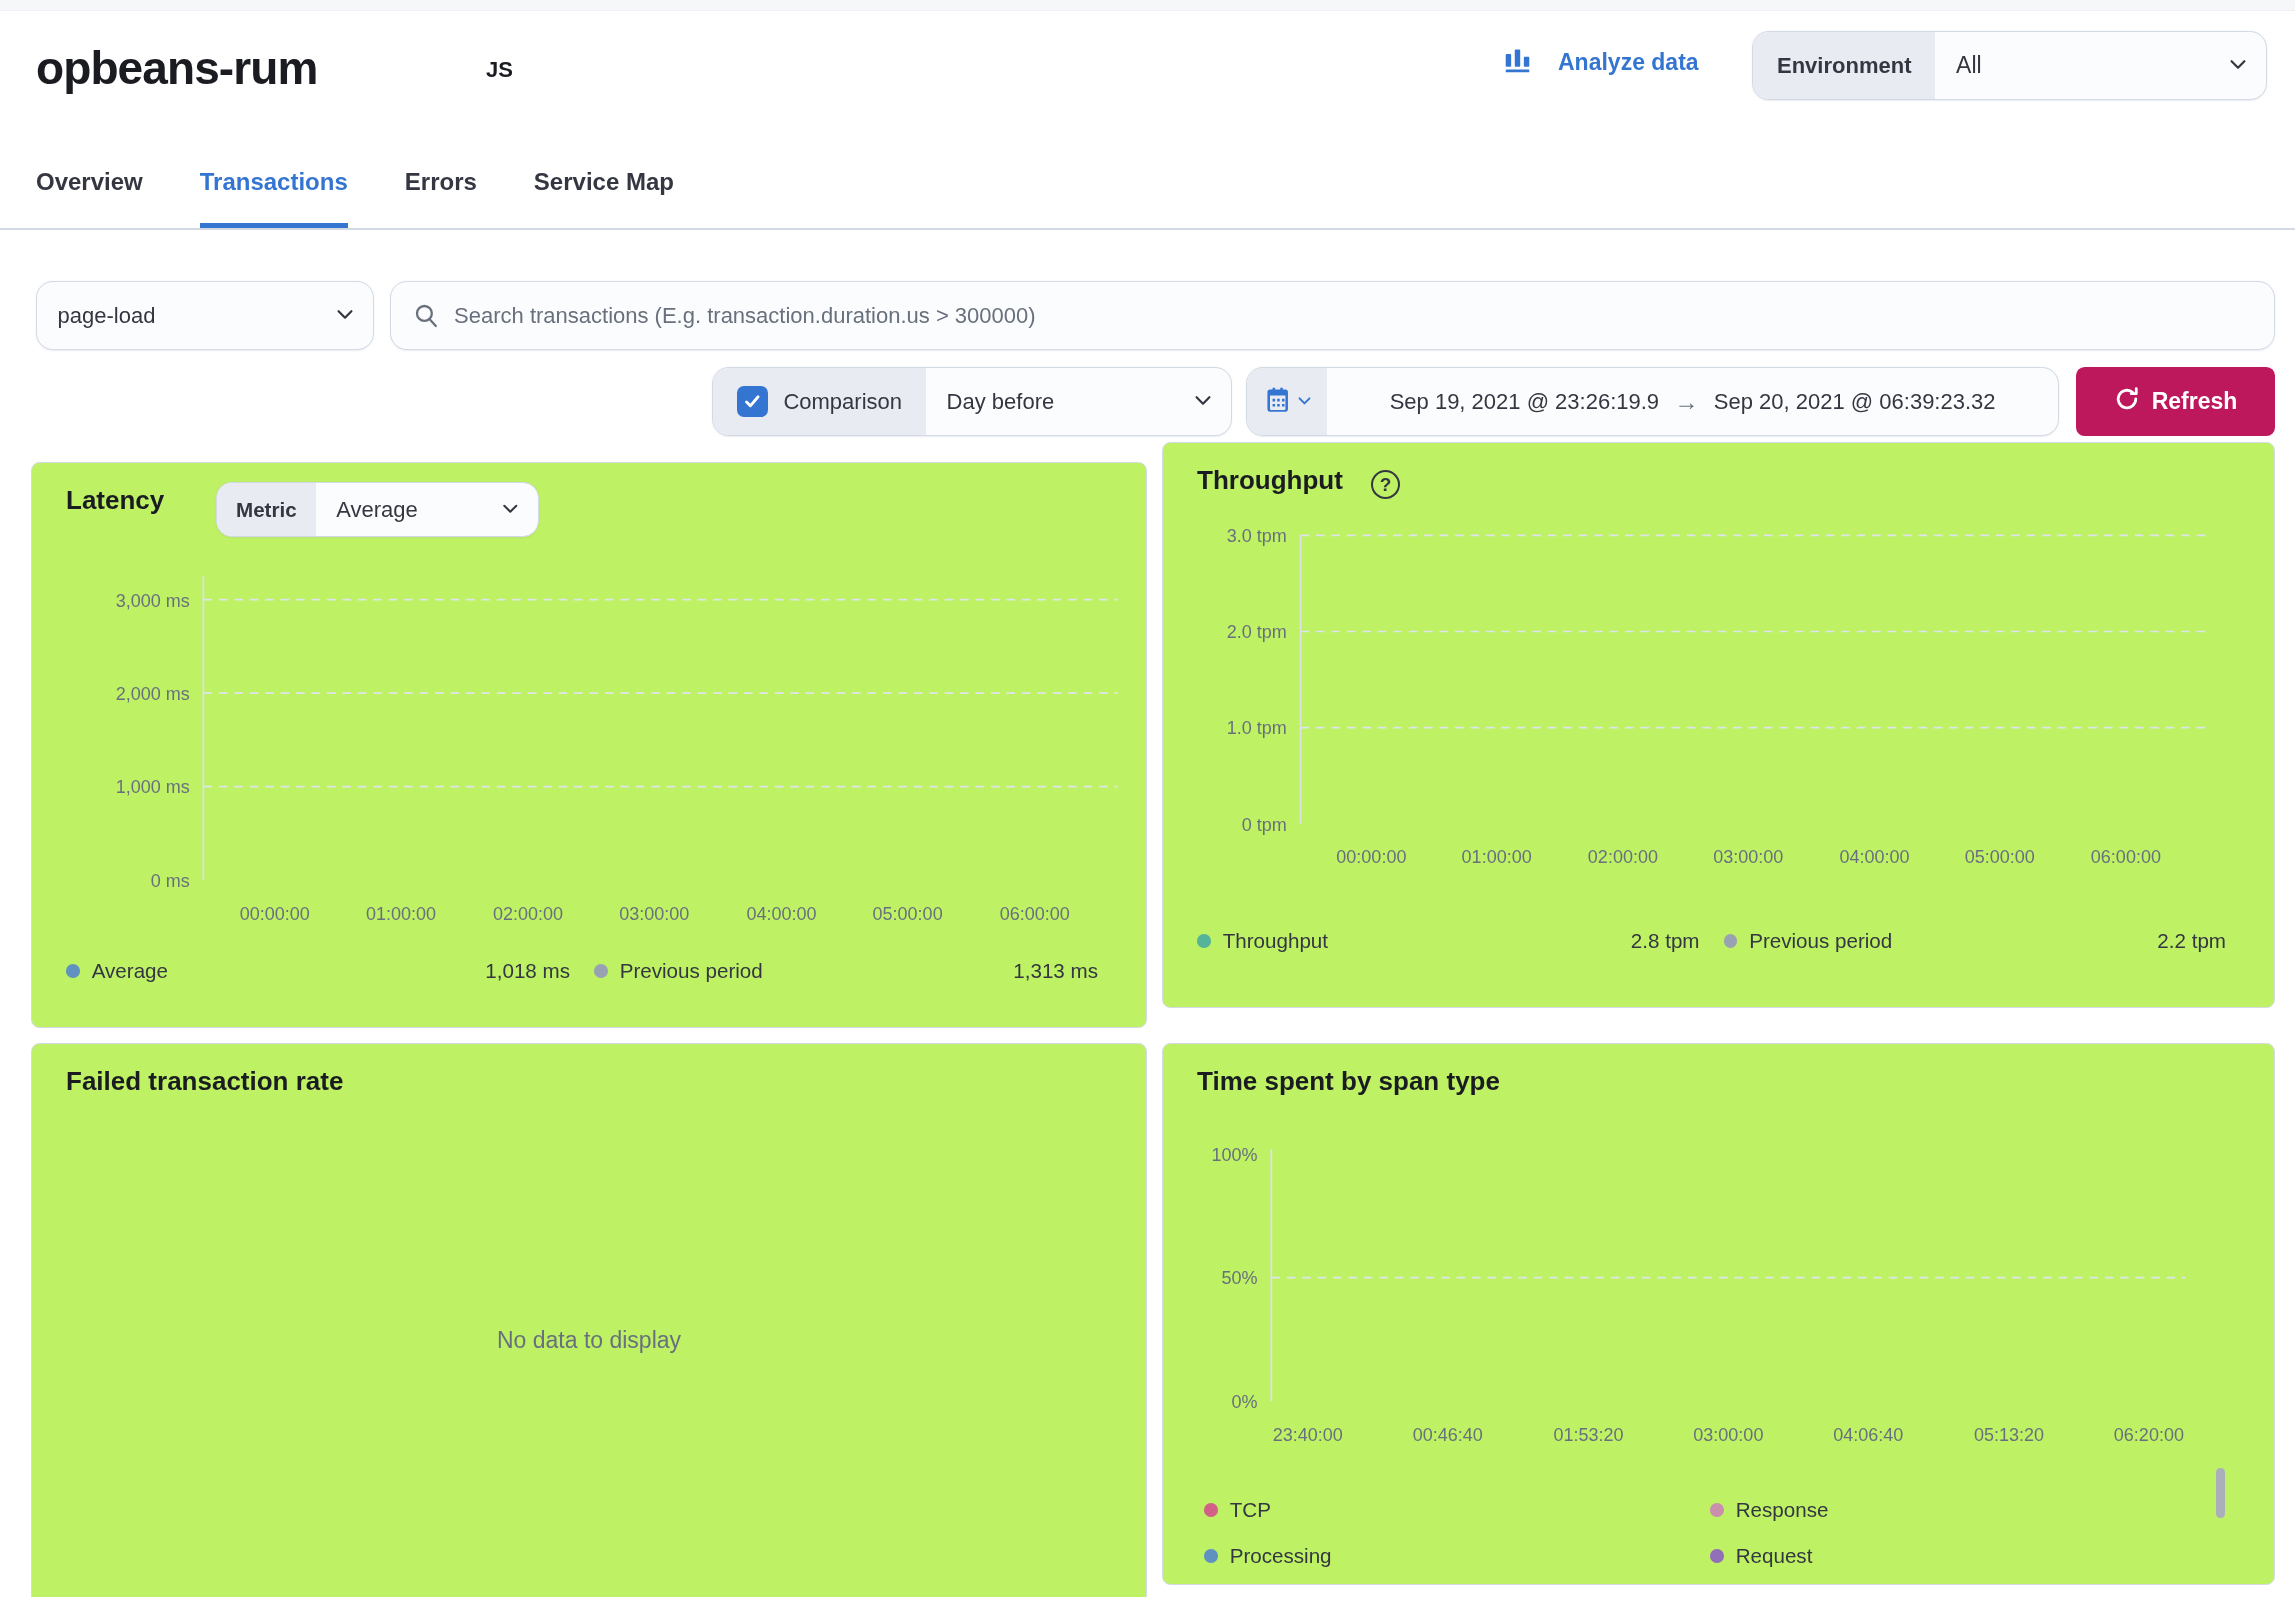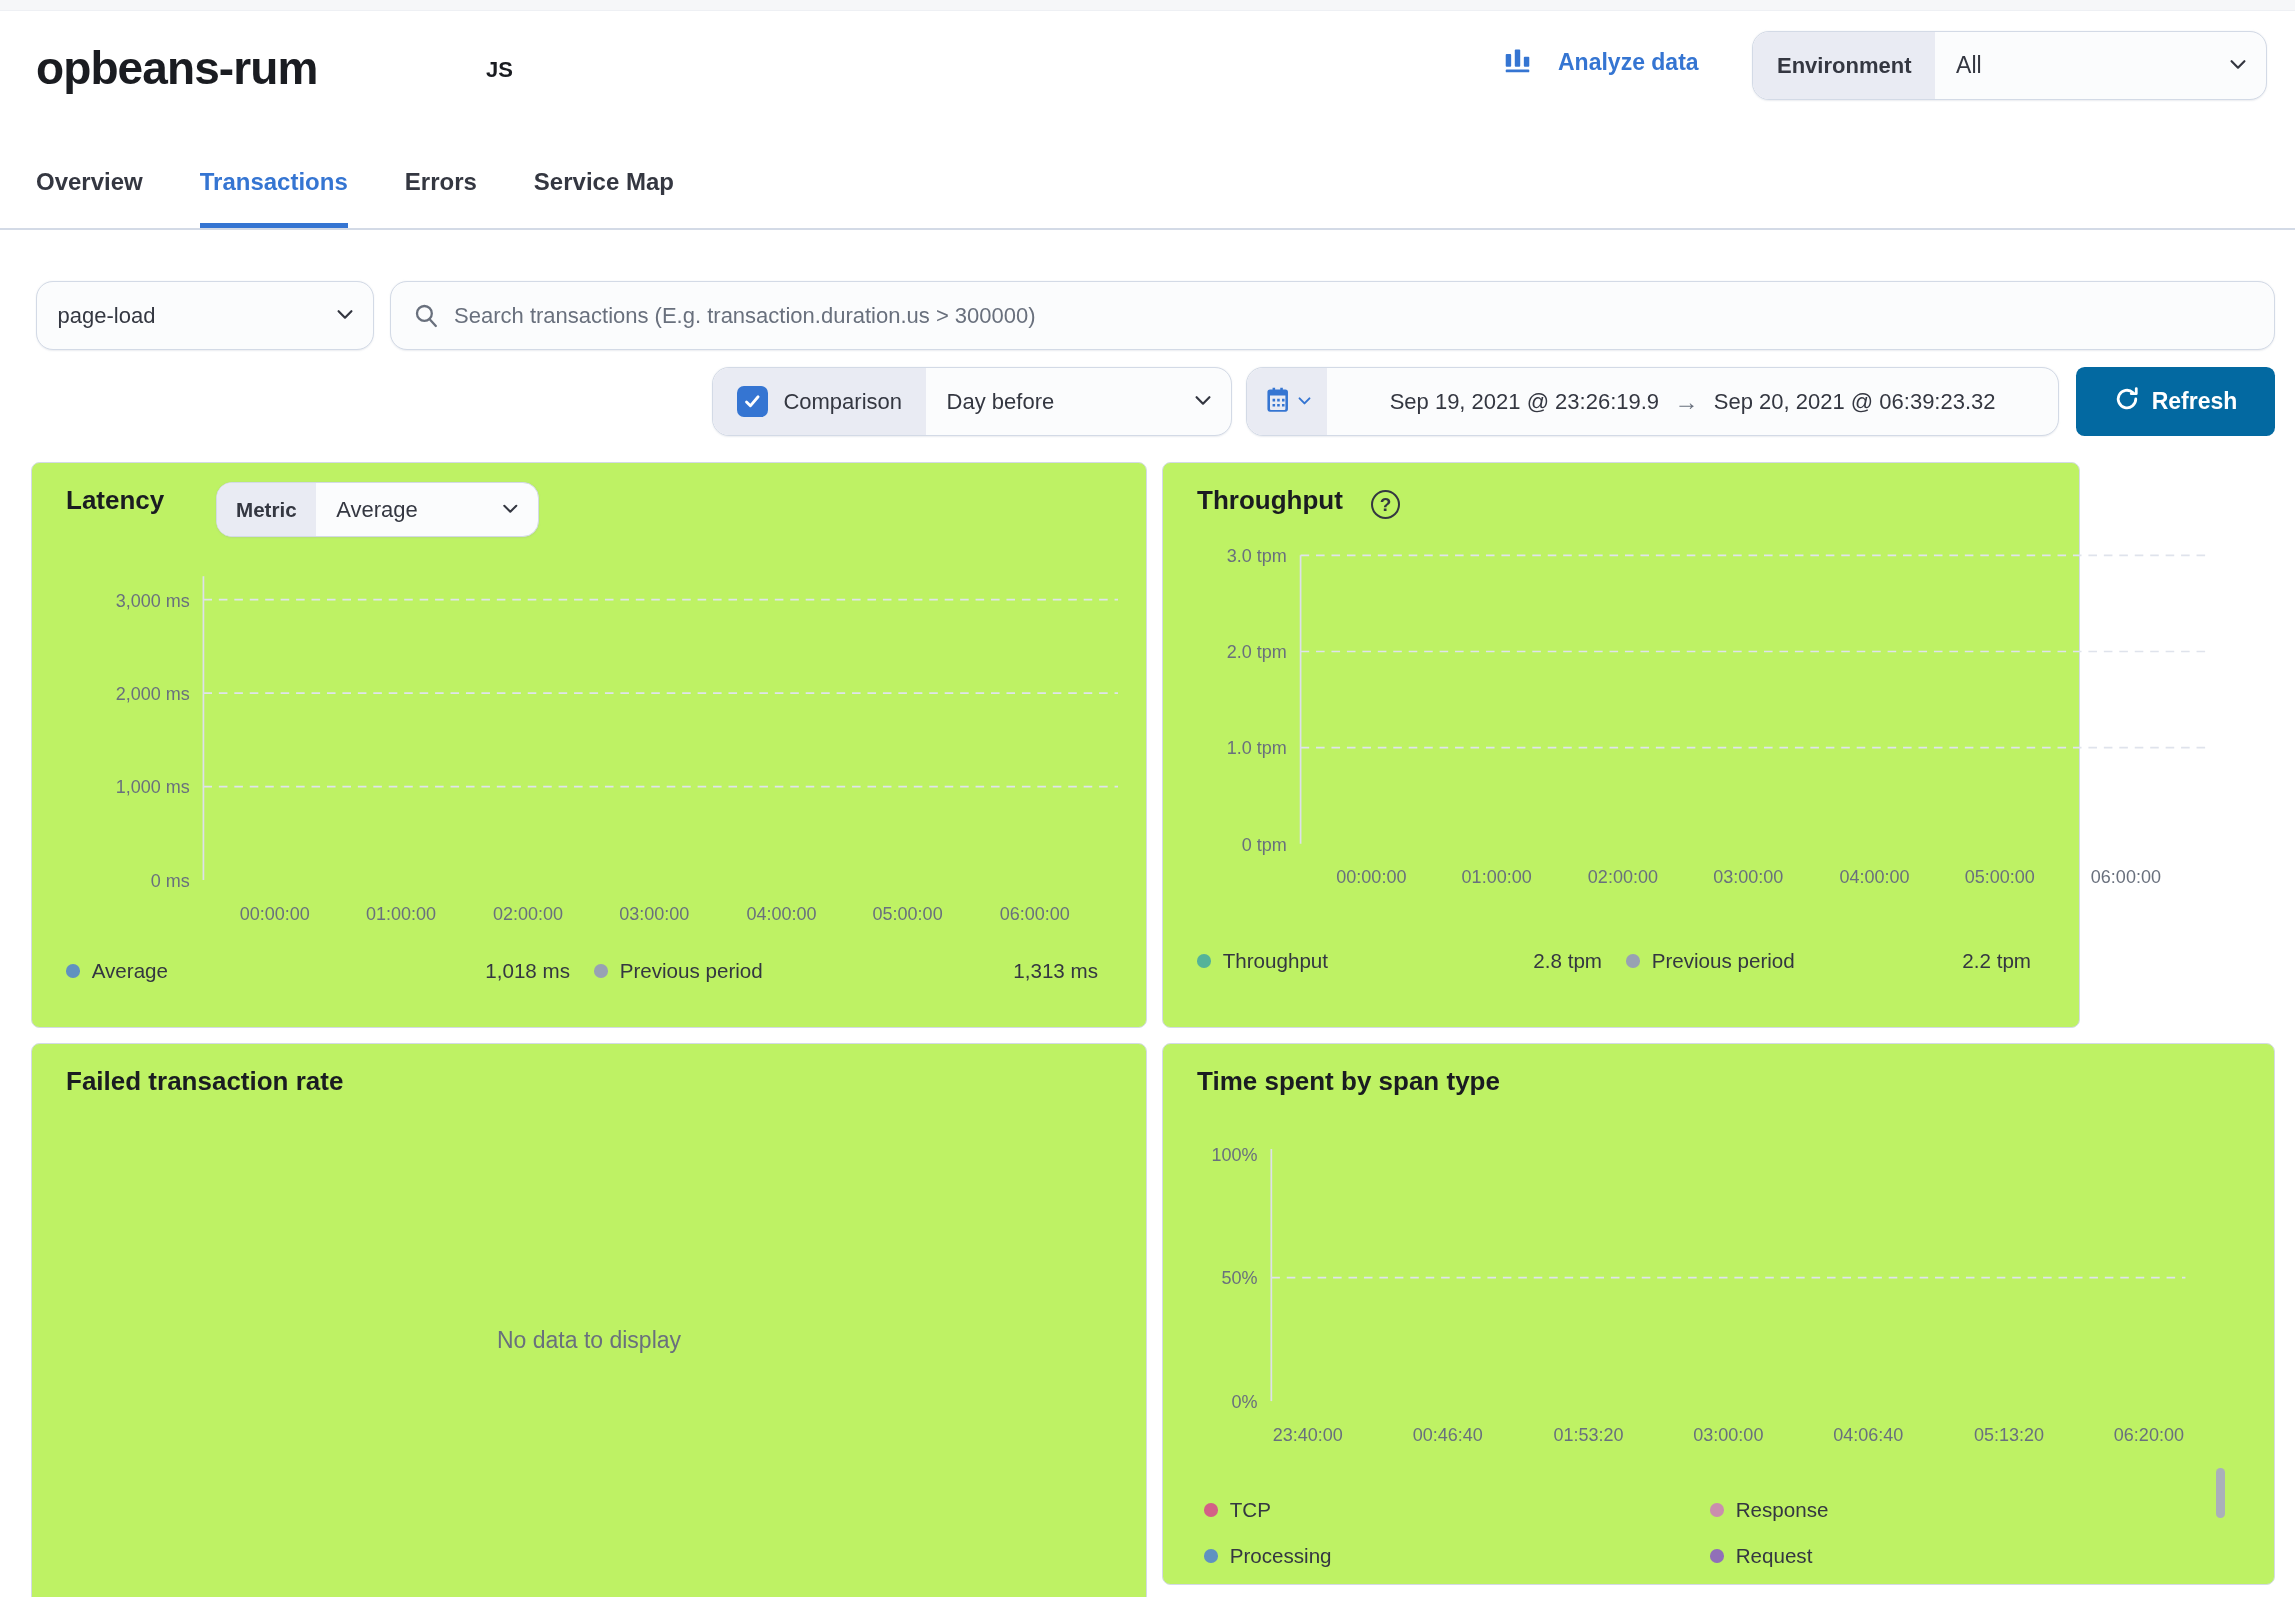--- a/index.html
+++ b/index.html
@@ -33,28 +33,28 @@
     font-family:"Liberation Sans", sans-serif; height:100%; }
   .search-box input::placeholder { color:#69707d; opacity:1; }
   .search-icon-wrap { padding:0 13.7px 0 22px; display:flex; align-items:center; }
 
   .cmp-group { position:absolute; left:712px; top:367px; width:520px; height:69px; cursor:pointer; }
   .checkbox { width:31px; height:31px; border-radius:6.9px; background:#3575d2; display:flex; align-items:center; justify-content:center; margin-right:15.4px; flex-shrink:0; }
   .datepicker { position:absolute; left:1246px; top:367px; width:813px; height:69px; cursor:pointer; }
   .dp-prepend { background:#e9ebf3; height:100%; display:flex; align-items:center; padding:0 13.7px 0 17px; gap:5.1px; }
   .dp-dates { flex:1; display:flex; align-items:center; justify-content:center; gap:15.4px; font-size:22px; color:#343741; white-space:nowrap; }
   .dp-arrow { color:#69707d; font-size:24px; }
-  .refresh-btn { position:absolute; left:2076px; top:367px; width:199px; height:69px; background:#0369a1; border:none; border-radius:8.6px;
+  .refresh-btn { position:absolute; left:2076px; top:367px; width:199px; height:69px; background:#be185d; border:none; border-radius:8.6px;
     color:#fff; font-size:23px; font-weight:600; display:flex; align-items:center; justify-content:center; gap:12px; cursor:pointer;
     font-family:"Liberation Sans", sans-serif; }
 
   
   .panel { position:absolute; background:#bef264; border:0.9px solid #d3dae6; border-radius:8.6px;padding-left:40px; }
   #panel-latency    { left:31px;  top:462px;  width:1116px; height:566px; }
-  #panel-throughput { left:1162px; top:462px; width:918px; height:566px; }
+  #panel-throughput { left:1162px; top:442px; width:1113px; height:566px; }
   #panel-failed     { left:31px;  top:1043px; width:1116px; height:566px; }
   #panel-span       { left:1162px; top:1043px; width:1113px; height:542px; }
   .panel-title { position:absolute; left:34px; top:22px; font-size:26px; font-weight:700; color:#1a1c21; }
   .metric-select { position:absolute; left:184px; top:19px; width:323px; height:55px; cursor:pointer; border-radius:16px; }
   .metric-select .prepend { font-size:20.6px; padding:0 19px; }
   .metric-select .ctl-val { font-size:22px; }
   .help-icon { position:absolute; left:208px; top:27.4px; width:29px; height:29px; border:2.1px solid #343741; border-radius:50%;
     display:flex; align-items:center; justify-content:center; font-size:19px; font-weight:700; color:#343741; cursor:pointer; }
 
   svg.chart text { font-family:"Liberation Sans", sans-serif; font-size:21px; fill:#69707d; }

